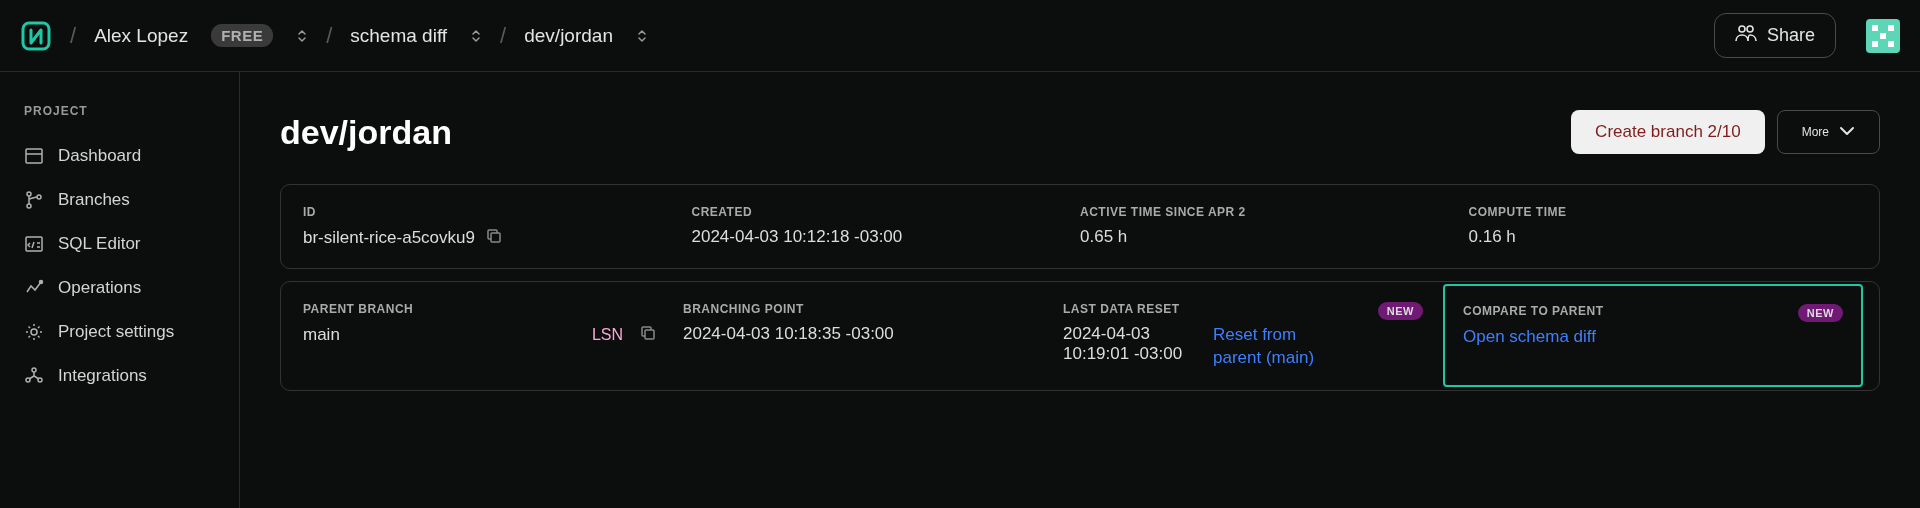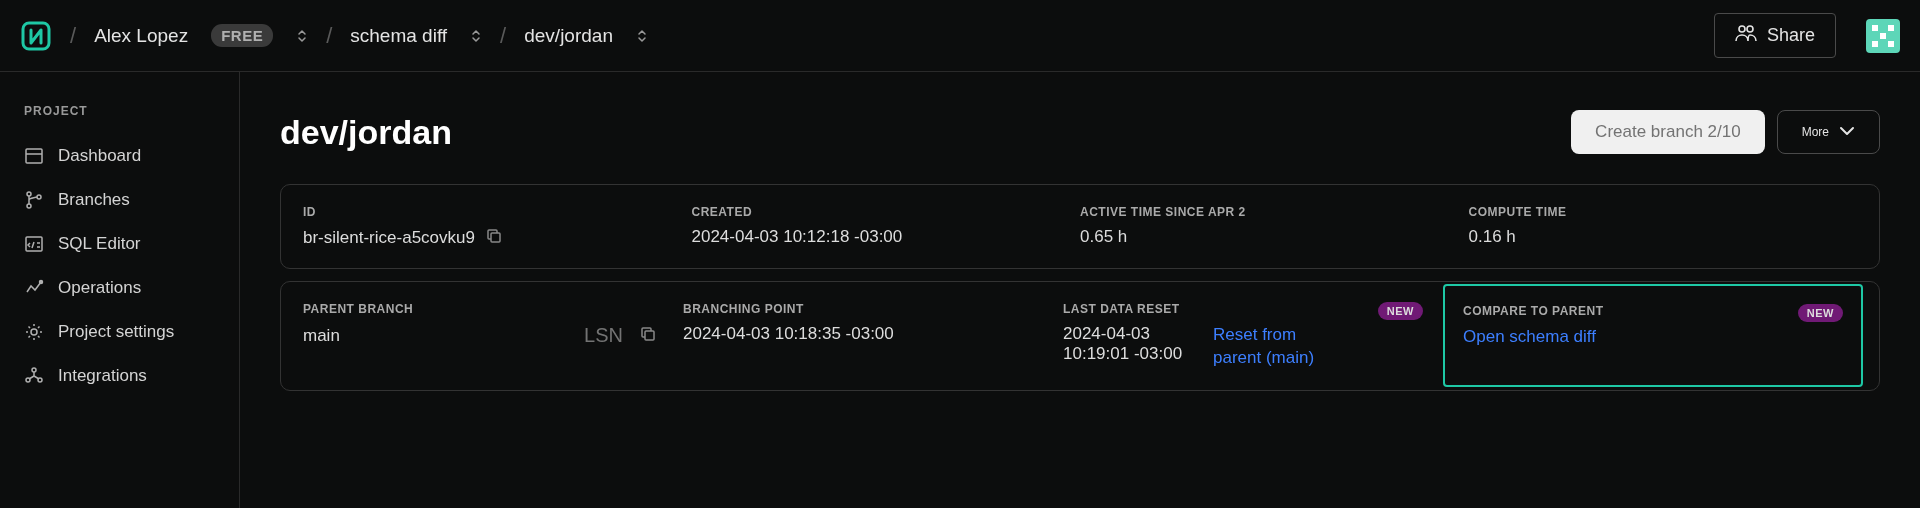--- a/index.html
+++ b/index.html
@@ -59,21 +59,21 @@
     }
     .topbar-spacer { flex: 1; }
     .share-btn {
       display: flex;
       align-items: center;
       gap: 10px;
       background: transparent;
       border: 1px solid #4a4a4a;
       color: #e4e4e4;
       padding: 10px 20px;
-      border-radius: 4px;
+      border-radius: 12px;
       font-size: 18px;
       cursor: pointer;
     }
     .avatar {
       width: 34px;
       height: 34px;
       background: #5dd6b8;
       border-radius: 4px;
       display: flex;
       align-items: center;
@@ -131,21 +131,21 @@
       font-weight: 600;
       color: #fff;
     }
     .header-actions {
       margin-left: auto;
       display: flex;
       gap: 12px;
     }
     .btn-primary {
       background: #f0f0f0;
-      color: #737373;
+      color: #7f1d1d;
       border: none;
       padding: 12px 24px;
       border-radius: 8px;
       font-size: 17px;
       font-weight: 500;
       cursor: pointer;
     }
     .btn-outline {
       background: transparent;
       color: #e4e4e4;
@@ -188,22 +188,22 @@
     .cell-value-row {
       display: flex;
       align-items: center;
       gap: 10px;
     }
     .copy-icon, .lsn-icon {
       color: #888;
       cursor: pointer;
     }
     .lsn-label {
-      color: #737373;
-      font-size: 20px;
+      color: #f9a8d4;
+      font-size: 16px;
       margin-left: auto;
       margin-right: 8px;
     }
     .link-action {
       color: #3d7fff;
       font-size: 17px;
       cursor: pointer;
       line-height: 1.35;
     }
     .badge-new {

